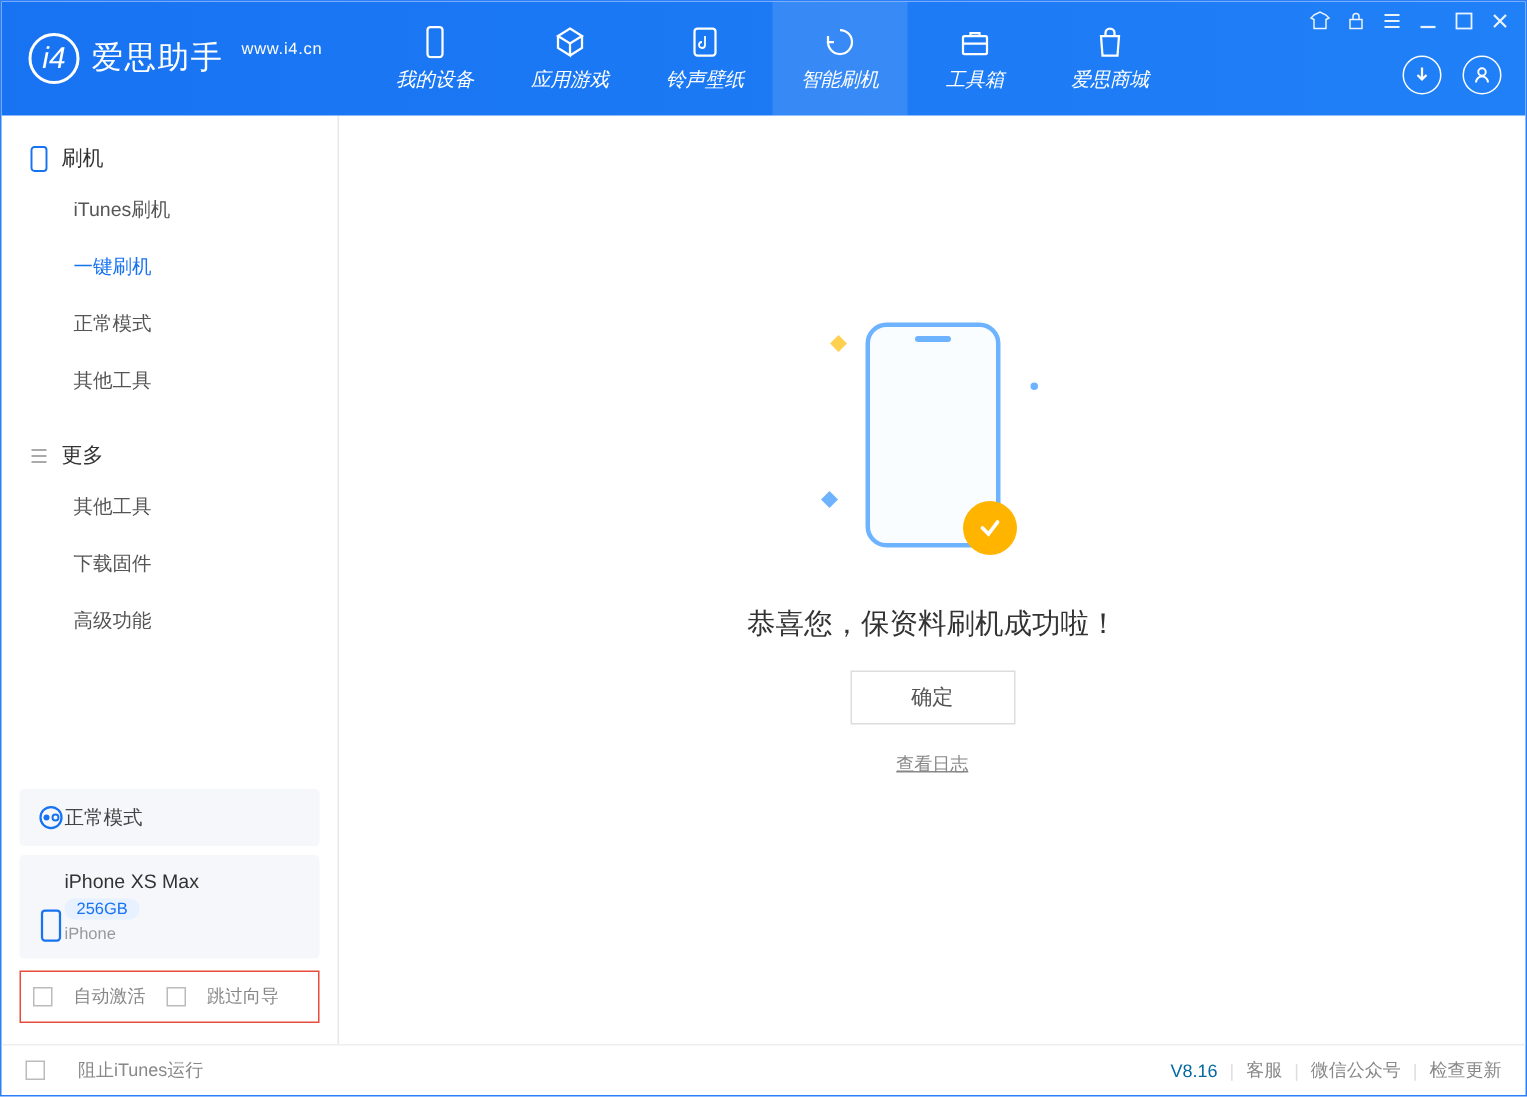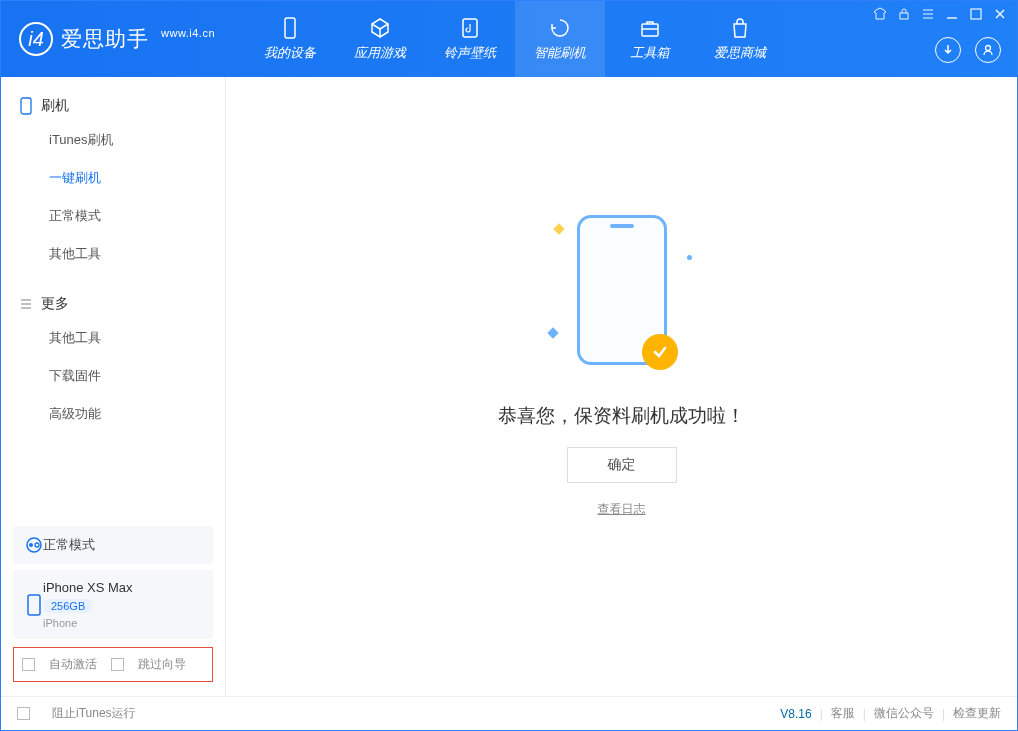--- a/index.html
+++ b/index.html
@@ -25,21 +25,21 @@
 
 .body-area { display: flex; height: 619px; }
 .sidebar { width: 225px; border-right: 1px solid #e8e8e8; display: flex; flex-direction: column; }
 .side-section { padding: 14px 0 2px 0; }
 .side-header { display: flex; align-items: center; gap: 8px; padding: 6px 18px; font-size: 14px; color: #333; font-weight: 500; }
 .side-item { padding: 10px 18px 10px 48px; font-size: 13px; color: #555; cursor: pointer; }
 .side-item.active { color: #1873f2; }
 
 .device-boxes { margin-top: auto; }
 .device-box { margin: 6px 12px; padding: 10px 12px; background: #f5f7fa; border-radius: 3px; display: flex; align-items: center; gap: 0; font-size: 13px; color: #444; cursor: pointer; }
-.device-box.phone { flex-direction: row; align-items: center; }
+.device-box.phone { flex-direction: row; align-items: flex-end; }
 .phone-info { display: flex; flex-direction: column; gap: 4px; }
 .badge { background: #e8f1ff; color: #1873f2; padding: 1px 8px; border-radius: 9px; font-size: 11px; display: inline-block; width: fit-content; }
 .phone-type { font-size: 11px; color: #999; }
 
 .checkbox-row { margin: 8px 12px 14px 12px; padding: 8px 8px; border: 1.5px solid #e74c3c; display: flex; gap: 14px; align-items: center; font-size: 12px; color: #888; }
 .cb { width: 13px; height: 13px; border: 1px solid #bbb; display: inline-block; }
 
 .main { flex: 1; display: flex; flex-direction: column; align-items: center; justify-content: center; gap: 18px; padding-bottom: 40px; position: relative; }
 .phone-illust { width: 90px; height: 150px; border: 3px solid #6db3ff; border-radius: 14px; position: relative; background: #fafdff; }
 .phone-illust::before { content:''; position:absolute; top:6px; left:50%; transform:translateX(-50%); width:24px; height:4px; background:#6db3ff; border-radius:3px; }

